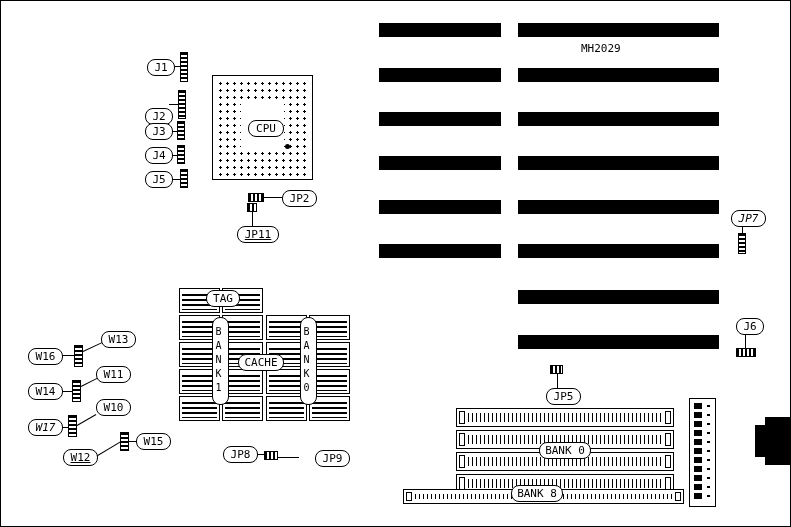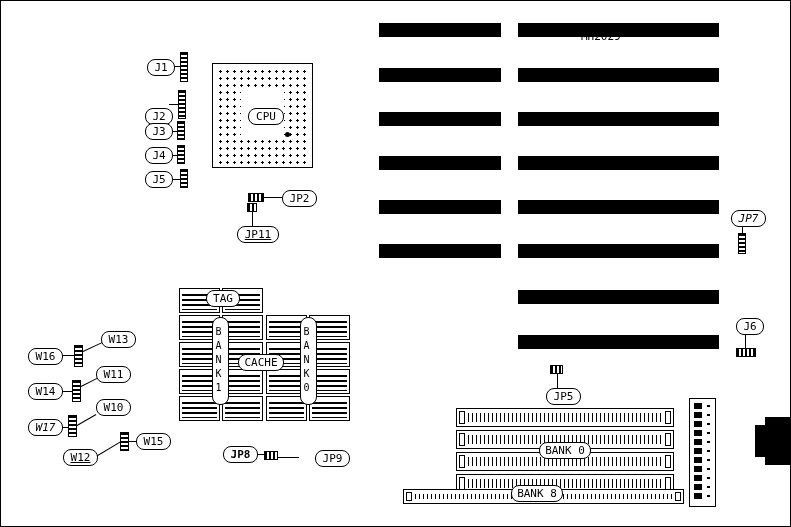--- a/index.html
+++ b/index.html
@@ -4,21 +4,21 @@
 <style>
   html,body{margin:0;padding:0;background:#fff;}
   #board{
     position:relative;width:789px;height:525px;margin:0;
     border:1px solid #000;background:#fff;overflow:hidden;
     font-family:"DejaVu Sans Mono", monospace;
   }
   .slot{position:absolute;height:14px;background:#000;}
   .partnum{position:absolute;font-size:11px;color:#000;}
   
-  .cpu{position:absolute;left:211px;top:62px;width:101px;height:105px;border:1px solid #000;box-sizing:border-box;background:#fff;}
+  .cpu{position:absolute;left:211px;top:74px;width:101px;height:105px;border:1px solid #000;box-sizing:border-box;background:#fff;}
   .cpu .pins{position:absolute;left:3px;top:3px;right:3px;bottom:3px;
     background-image:radial-gradient(circle,#000 1.2px,transparent 1.4px);
     background-size:7px 7px;background-position:1px 1px;}
   .cpu .cavity{position:absolute;left:28px;top:26px;right:28px;bottom:30px;background:#fff;}
   .cpu .pin1{position:absolute;left:72px;top:68px;width:5px;height:5px;border-radius:50%;background:#000;}
   
   .callout{position:absolute;border:1px solid #000;border-radius:8px;background:#fff;
     font-size:11px;line-height:15px;height:15px;text-align:center;padding:0 3px;z-index:6;box-sizing:content-box;}
   .vlabel{position:absolute;border:1px solid #000;border-radius:8px;background:#fff;
     font-size:10px;width:15px;text-align:center;z-index:6;
@@ -66,21 +66,21 @@
   <div class="slot" style="left:378px;top:155px;width:122px;"></div>
   <div class="slot" style="left:517px;top:155px;width:201px;"></div>
   <div class="slot" style="left:378px;top:199px;width:122px;"></div>
   <div class="slot" style="left:517px;top:199px;width:201px;"></div>
   <div class="slot" style="left:378px;top:243px;width:122px;"></div>
   <div class="slot" style="left:517px;top:243px;width:201px;"></div>
 
   <div class="slot" style="left:517px;top:289px;width:201px;"></div>
   <div class="slot" style="left:517px;top:334px;width:201px;"></div>
 
-  <div class="partnum" style="left:580px;top:29px;">MH2029</div>
+  <div class="partnum" style="left:580px;top:41px;">MH2029</div>
 
   <div class="cpu">
     <div class="pins"></div>
     <div class="cavity"></div>
     <div class="callout" style="left:35px;top:44px;width:28px;">CPU</div>
     <div class="pin1"></div>
   </div>
 
   <div class="jblock" style="left:179px;top:51px;width:8px;height:30px;"></div>
   <div class="jblock" style="left:177px;top:89px;width:8px;height:29px;"></div>
@@ -147,21 +147,21 @@
   <div class="callout" style="left:95px;top:398px;width:27px;">W10</div>
   <div class="line d" style="left:76px;top:424px;width:22px;transform:rotate(-30deg);"></div>
   <div class="callout" style="left:27px;top:418px;width:27px;font-style:italic;">W17</div>
   <div class="line h" style="left:61px;top:426px;width:6px;"></div>
   <div class="callout" style="left:135px;top:432px;width:27px;">W15</div>
   <div class="line h" style="left:128px;top:440px;width:7px;"></div>
   <div class="callout" style="left:62px;top:448px;width:27px;text-decoration:underline;">W12</div>
   <div class="line d" style="left:95px;top:455px;width:29px;transform:rotate(-31deg);"></div>
 
   <div class="jblock h" style="left:263px;top:450px;width:14px;height:9px;"></div>
-  <div class="callout" style="left:222px;top:445px;width:27px;font-weight:bold;">JP8</div>
+  <div class="callout" style="left:222px;top:445px;width:27px;">JP8</div>
   <div class="line h" style="left:255px;top:453px;width:8px;"></div>
   <div class="callout" style="left:314px;top:449px;width:27px;">JP9</div>
   <div class="line h" style="left:277px;top:456px;width:21px;"></div>
 
   <div class="jblock h" style="left:549px;top:364px;width:13px;height:9px;"></div>
   <div class="callout" style="left:545px;top:387px;width:27px;">JP5</div>
   <div class="line v" style="left:556px;top:373px;height:14px;"></div>
 
   <div class="callout" style="left:730px;top:209px;width:27px;font-style:italic;">JP7</div>
   <div class="line v" style="left:741px;top:226px;height:6px;"></div>

